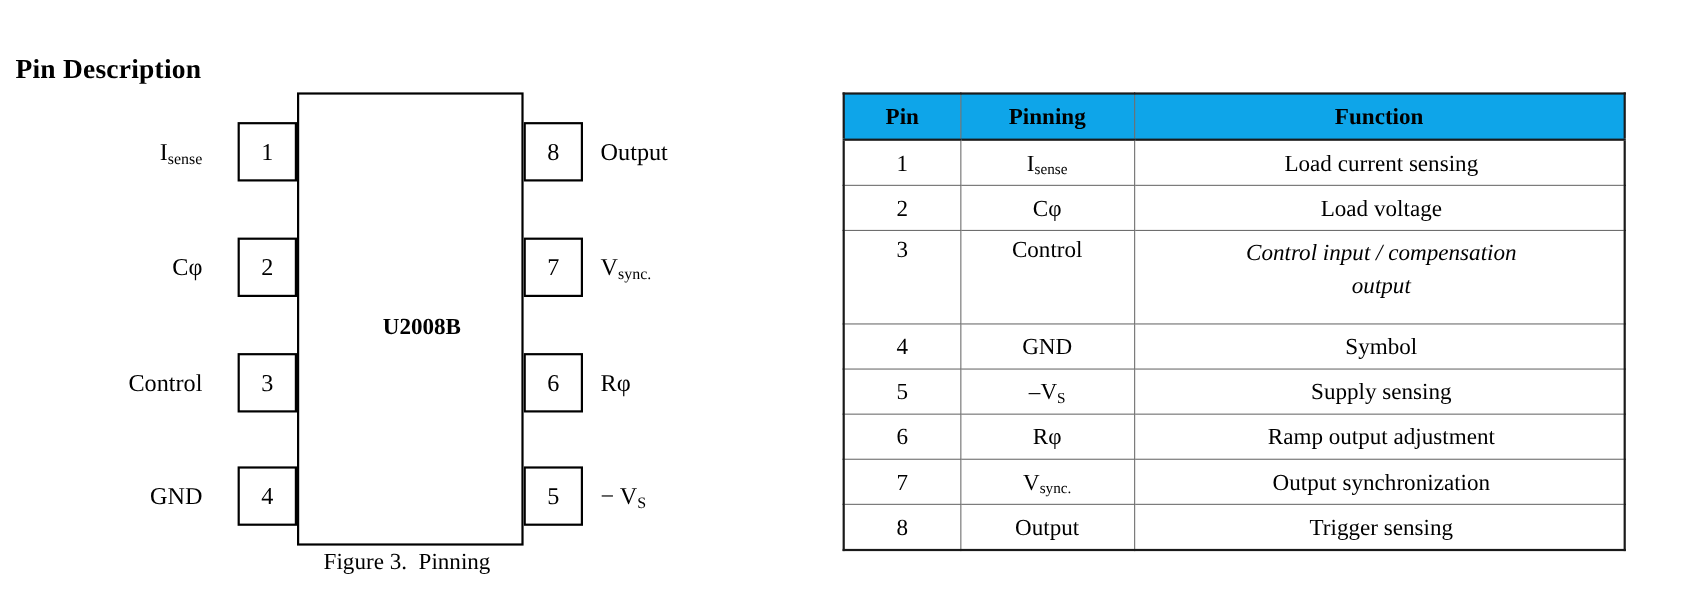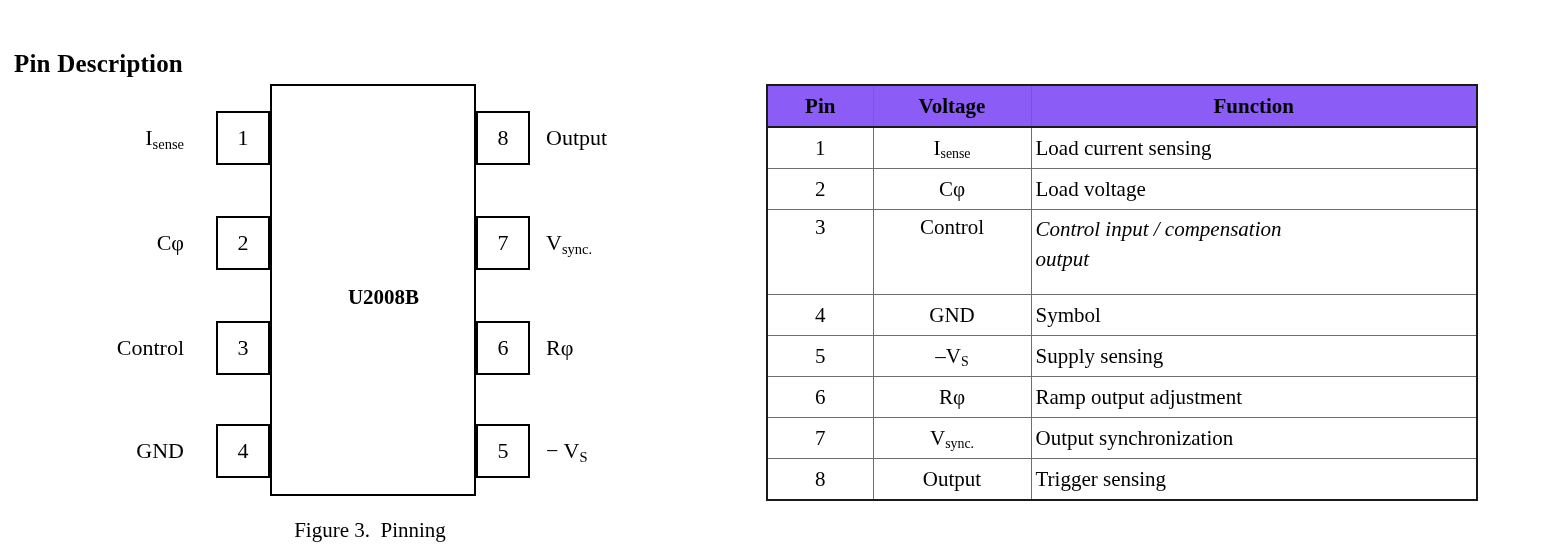--- a/index.html
+++ b/index.html
@@ -101,21 +101,21 @@
     font-size: 0.66em;
     vertical-align: baseline;
     position: relative;
     top: 0.28em;
     line-height: 0;
   }
 
   #figure-caption {
     position: absolute;
     left: 170px;
-    top: 448px;
+    top: 428px;
     width: 400px;
     text-align: center;
     font-size: 21px;
     white-space: pre;
   }
 
   
   #pin-table-wrap {
     position: absolute;
     left: 766px;
@@ -133,33 +133,33 @@
   table.pin-table col.c-function { width: 446px; }
 
   table.pin-table th,
   table.pin-table td {
     border: 1px solid #6e6e6e;
     font-size: 21px;
     padding: 0;
     vertical-align: middle;
   }
   table.pin-table thead th {
-    background: #8b5cf6;
+    background: #0ea5e9;
     font-weight: bold;
     height: 40px;
     text-align: center;
     border-bottom: 2px solid #1a1a1a;
   }
   table.pin-table td.cell-pin,
   table.pin-table td.cell-symbol {
     text-align: center;
     height: 40px;
   }
   table.pin-table td.cell-function {
-    text-align: left;
+    text-align: center;
     padding-left: 4px;
     height: 40px;
   }
   table.pin-table tr.tall td {
     height: 79px;
   }
   table.pin-table tr.tall td.cell-pin,
   table.pin-table tr.tall td.cell-symbol {
     vertical-align: top;
     padding-top: 5px;
@@ -224,21 +224,21 @@
 <div id="pin-table-wrap">
   <table class="pin-table">
     <colgroup>
       <col class="c-pin">
       <col class="c-symbol">
       <col class="c-function">
     </colgroup>
     <thead>
       <tr>
         <th>Pin</th>
-        <th>Voltage</th>
+        <th>Pinning</th>
         <th>Function</th>
       </tr>
     </thead>
     <tbody>
       <tr>
         <td class="cell-pin">1</td>
         <td class="cell-symbol"><span>I</span><sub>sense</sub></td>
         <td class="cell-function">
             <span class="fn-line">Load current sensing</span>
           </td>

